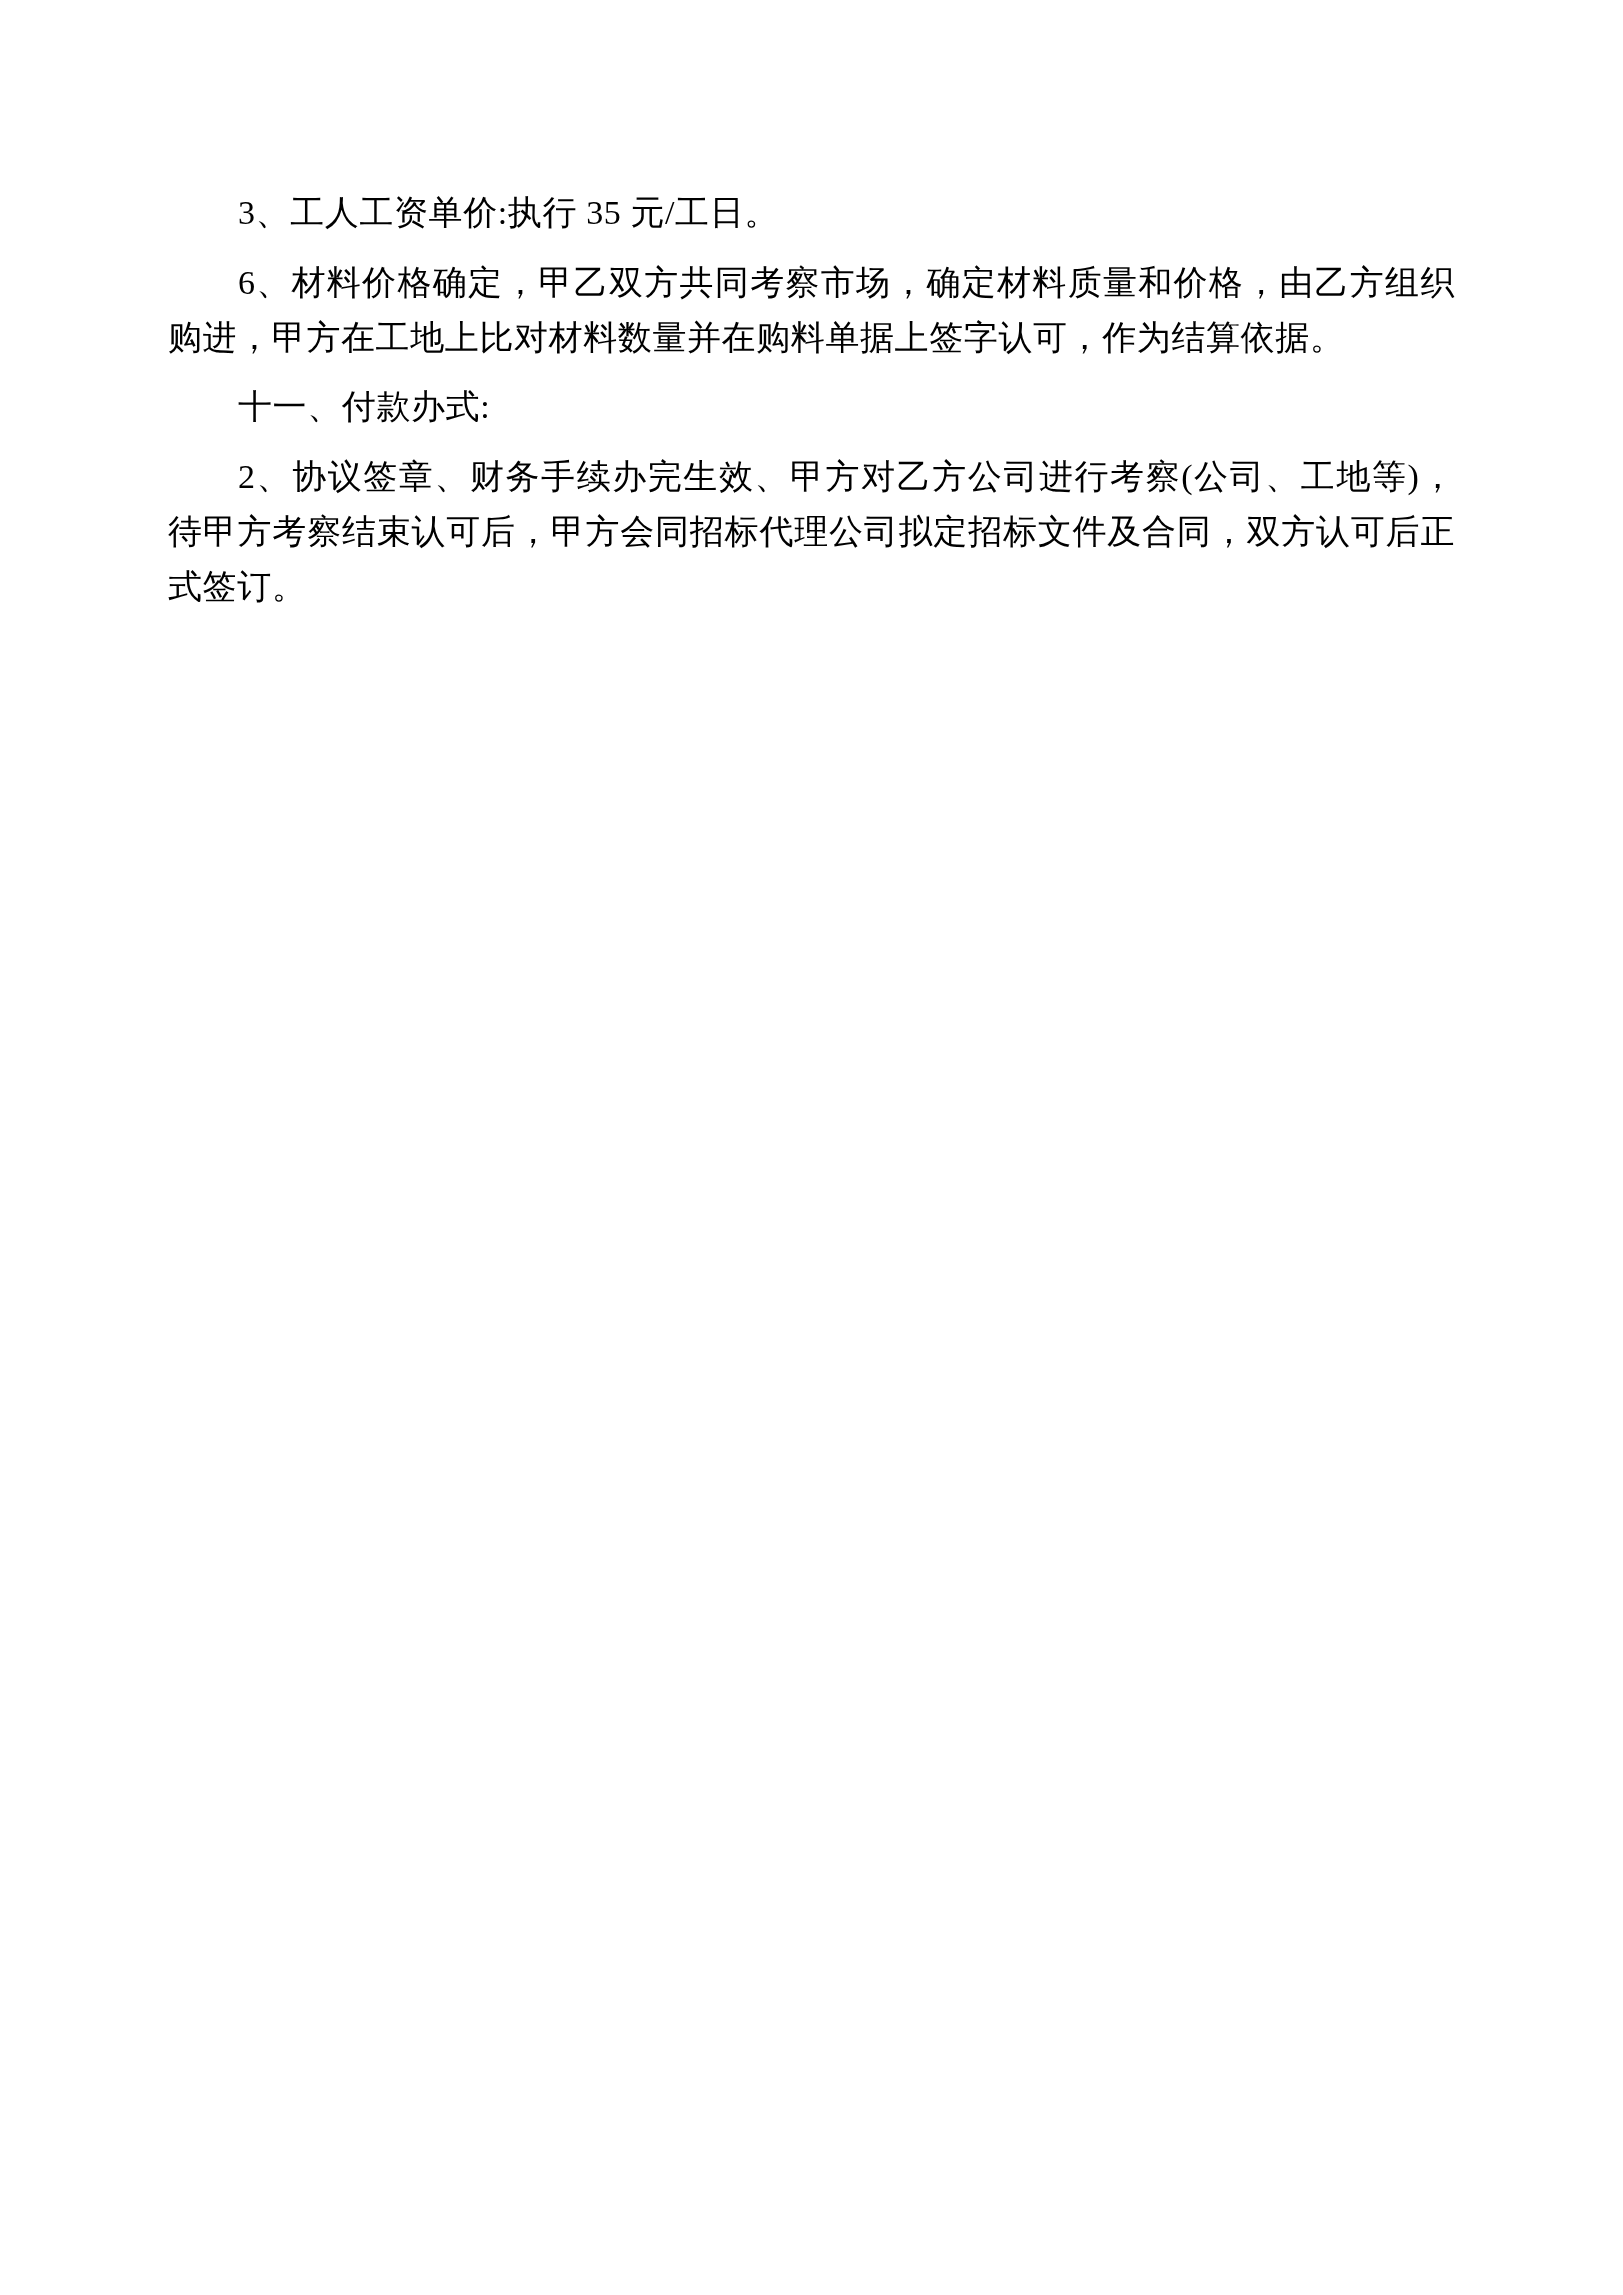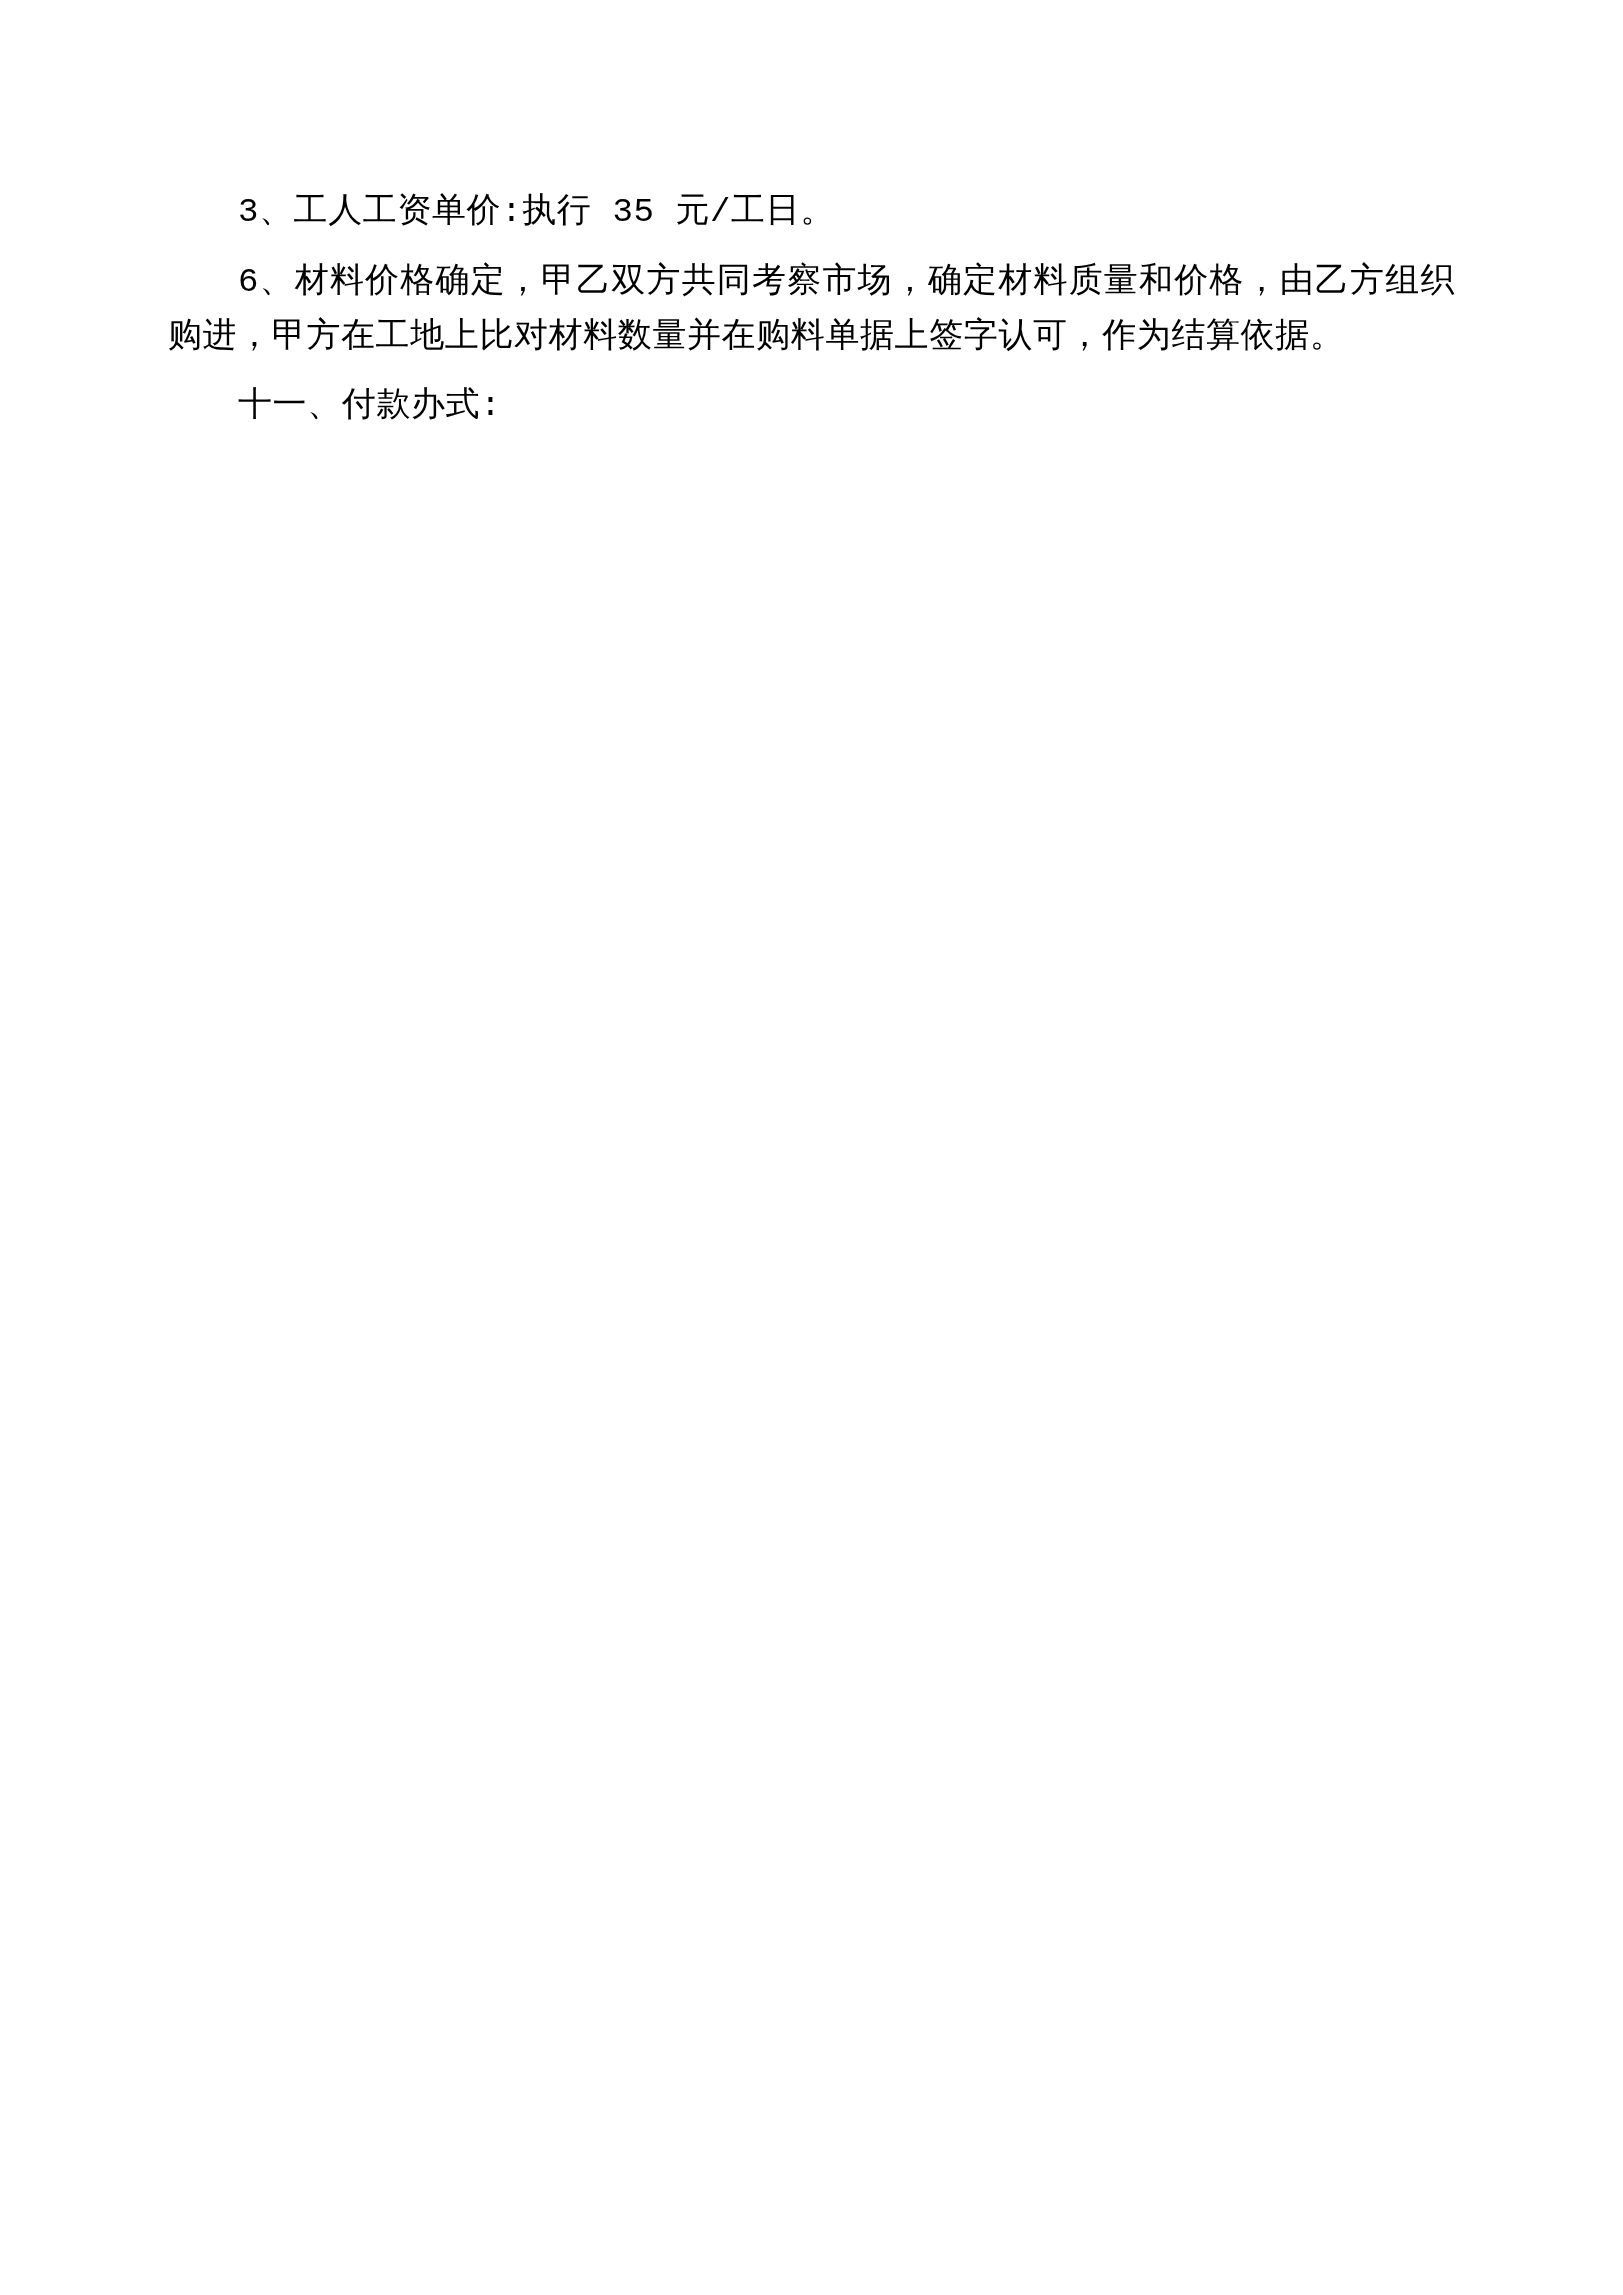--- a/index.html
+++ b/index.html
@@ -7,21 +7,21 @@
     margin: 0;
     padding: 0;
     background: #ffffff;
   }
   .page {
     width: 1623px;
     height: 2295px;
     background: #ffffff;
     box-sizing: border-box;
     padding: 185px 168px 112px 168px;
-    font-family: Liberation Mono, monospace;
+    font-family: Liberation Serif, serif;
     color: #000000;
     position: relative;
     overflow: hidden;
   }
   .doc-body {
     font-size: 34px;
     line-height: 1.62;
     letter-spacing: 0.6px;
     text-align: justify;
     text-justify: inter-ideograph;
@@ -37,15 +37,16 @@
   }
 </style>
 </head>
 <body>
 
 <div class="page">
   <div class="doc-body">
     <p class="para">3、工人工资单价:执行 35 元/工日。</p>
     <p class="para">6、材料价格确定，甲乙双方共同考察市场，确定材料质量和价格，由乙方组织购进，甲方在工地上比对材料数量并在购料单据上签字认可，作为结算依据。</p>
     <p class="para">十一、付款办式:</p>
+    <p class="para">2、协议签章、财务手续办完生效、甲方对乙方公司进行考察(公司、工地等)，待甲方考察结束认可后，甲方会同招标代理公司拟定招标文件及合同，双方认可后正式签订。</p>
   </div>
 </div>
 
 
 </body></html>

